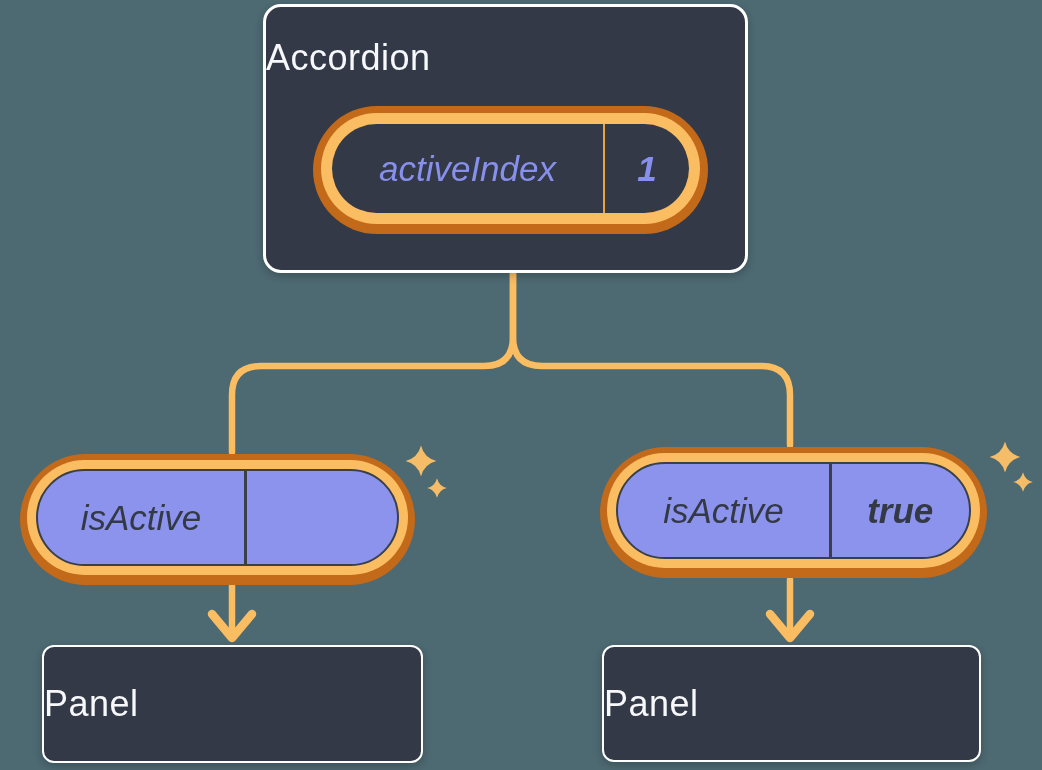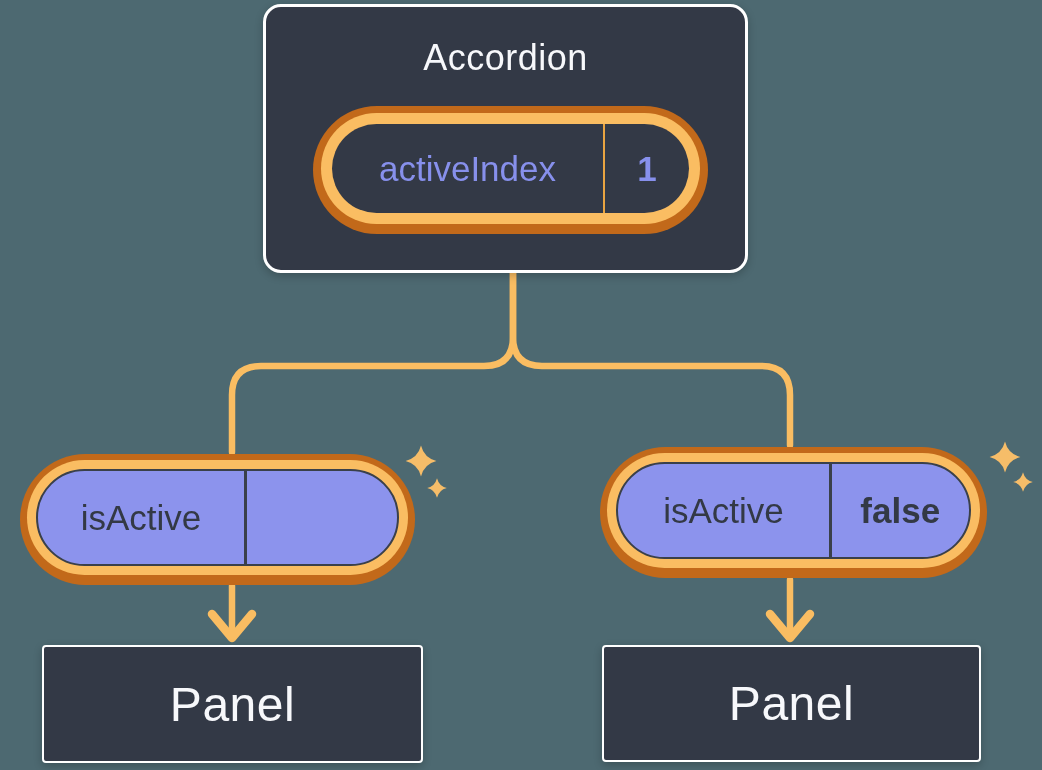--- a/index.html
+++ b/index.html
@@ -44,51 +44,51 @@
     color: var(--text-light);
   }
   .accordion-card {
     left: 263px; top: 4px;
     width: 485px; height: 269px;
     border-radius: 18px;
   }
   .accordion-title {
     position: absolute;
     left: 0; right: 0; top: 30px;
-    text-align: center;
+    text-align: left;
     font-size: 36px;
     font-weight: 400;
     letter-spacing: 0.5px;
     color: var(--text-light);
   }
   .panel-card {
-    border-radius: 4px;
+    border-radius: 12px;
     border-width: 2.5px;
     display: flex;
     align-items: center;
-    justify-content: center;
-    font-size: 48px;
+    font-size: 36px;
     font-weight: 400;
     letter-spacing: 0.5px;
   }
   .panel-left  { left: 42px;  top: 645px; width: 381px; height: 118px; }
   .panel-right { left: 602px; top: 645px; width: 379px; height: 117px; }
 
   
   .pill-outer {
     position: absolute;
     border-radius: 999px;
     background: var(--orange-dark);
     padding: 6px 7px 10px 7px;
   }
   .pill-light {
     width: 100%; height: 100%;
     border-radius: 999px;
     background: var(--orange-light);
     padding: 9px;
+    font-style: italic;
   }
   .pill-core {
     width: 100%; height: 100%;
     border-radius: 999px;
     display: flex;
     align-items: stretch;
     overflow: hidden;
     font-size: 35px;
   }
   .pill-cell {
@@ -174,21 +174,21 @@
         <div class="pill-divider"></div>
       </div>
     </div>
   </div>
 
   <div class="pill-outer prop-pill prop-pill-right">
     <div class="pill-light">
       <div class="pill-core">
         <div class="pill-cell cell-label">isActive</div>
         <div class="pill-divider"></div>
-        <div class="pill-cell cell-value">false</div>
+        <div class="pill-cell cell-value">true</div>
       </div>
     </div>
   </div>
 
   <div class="card panel-card panel-left">
     <span>Panel</span>
   </div>
   <div class="card panel-card panel-right">
     <span>Panel</span>
   </div>

